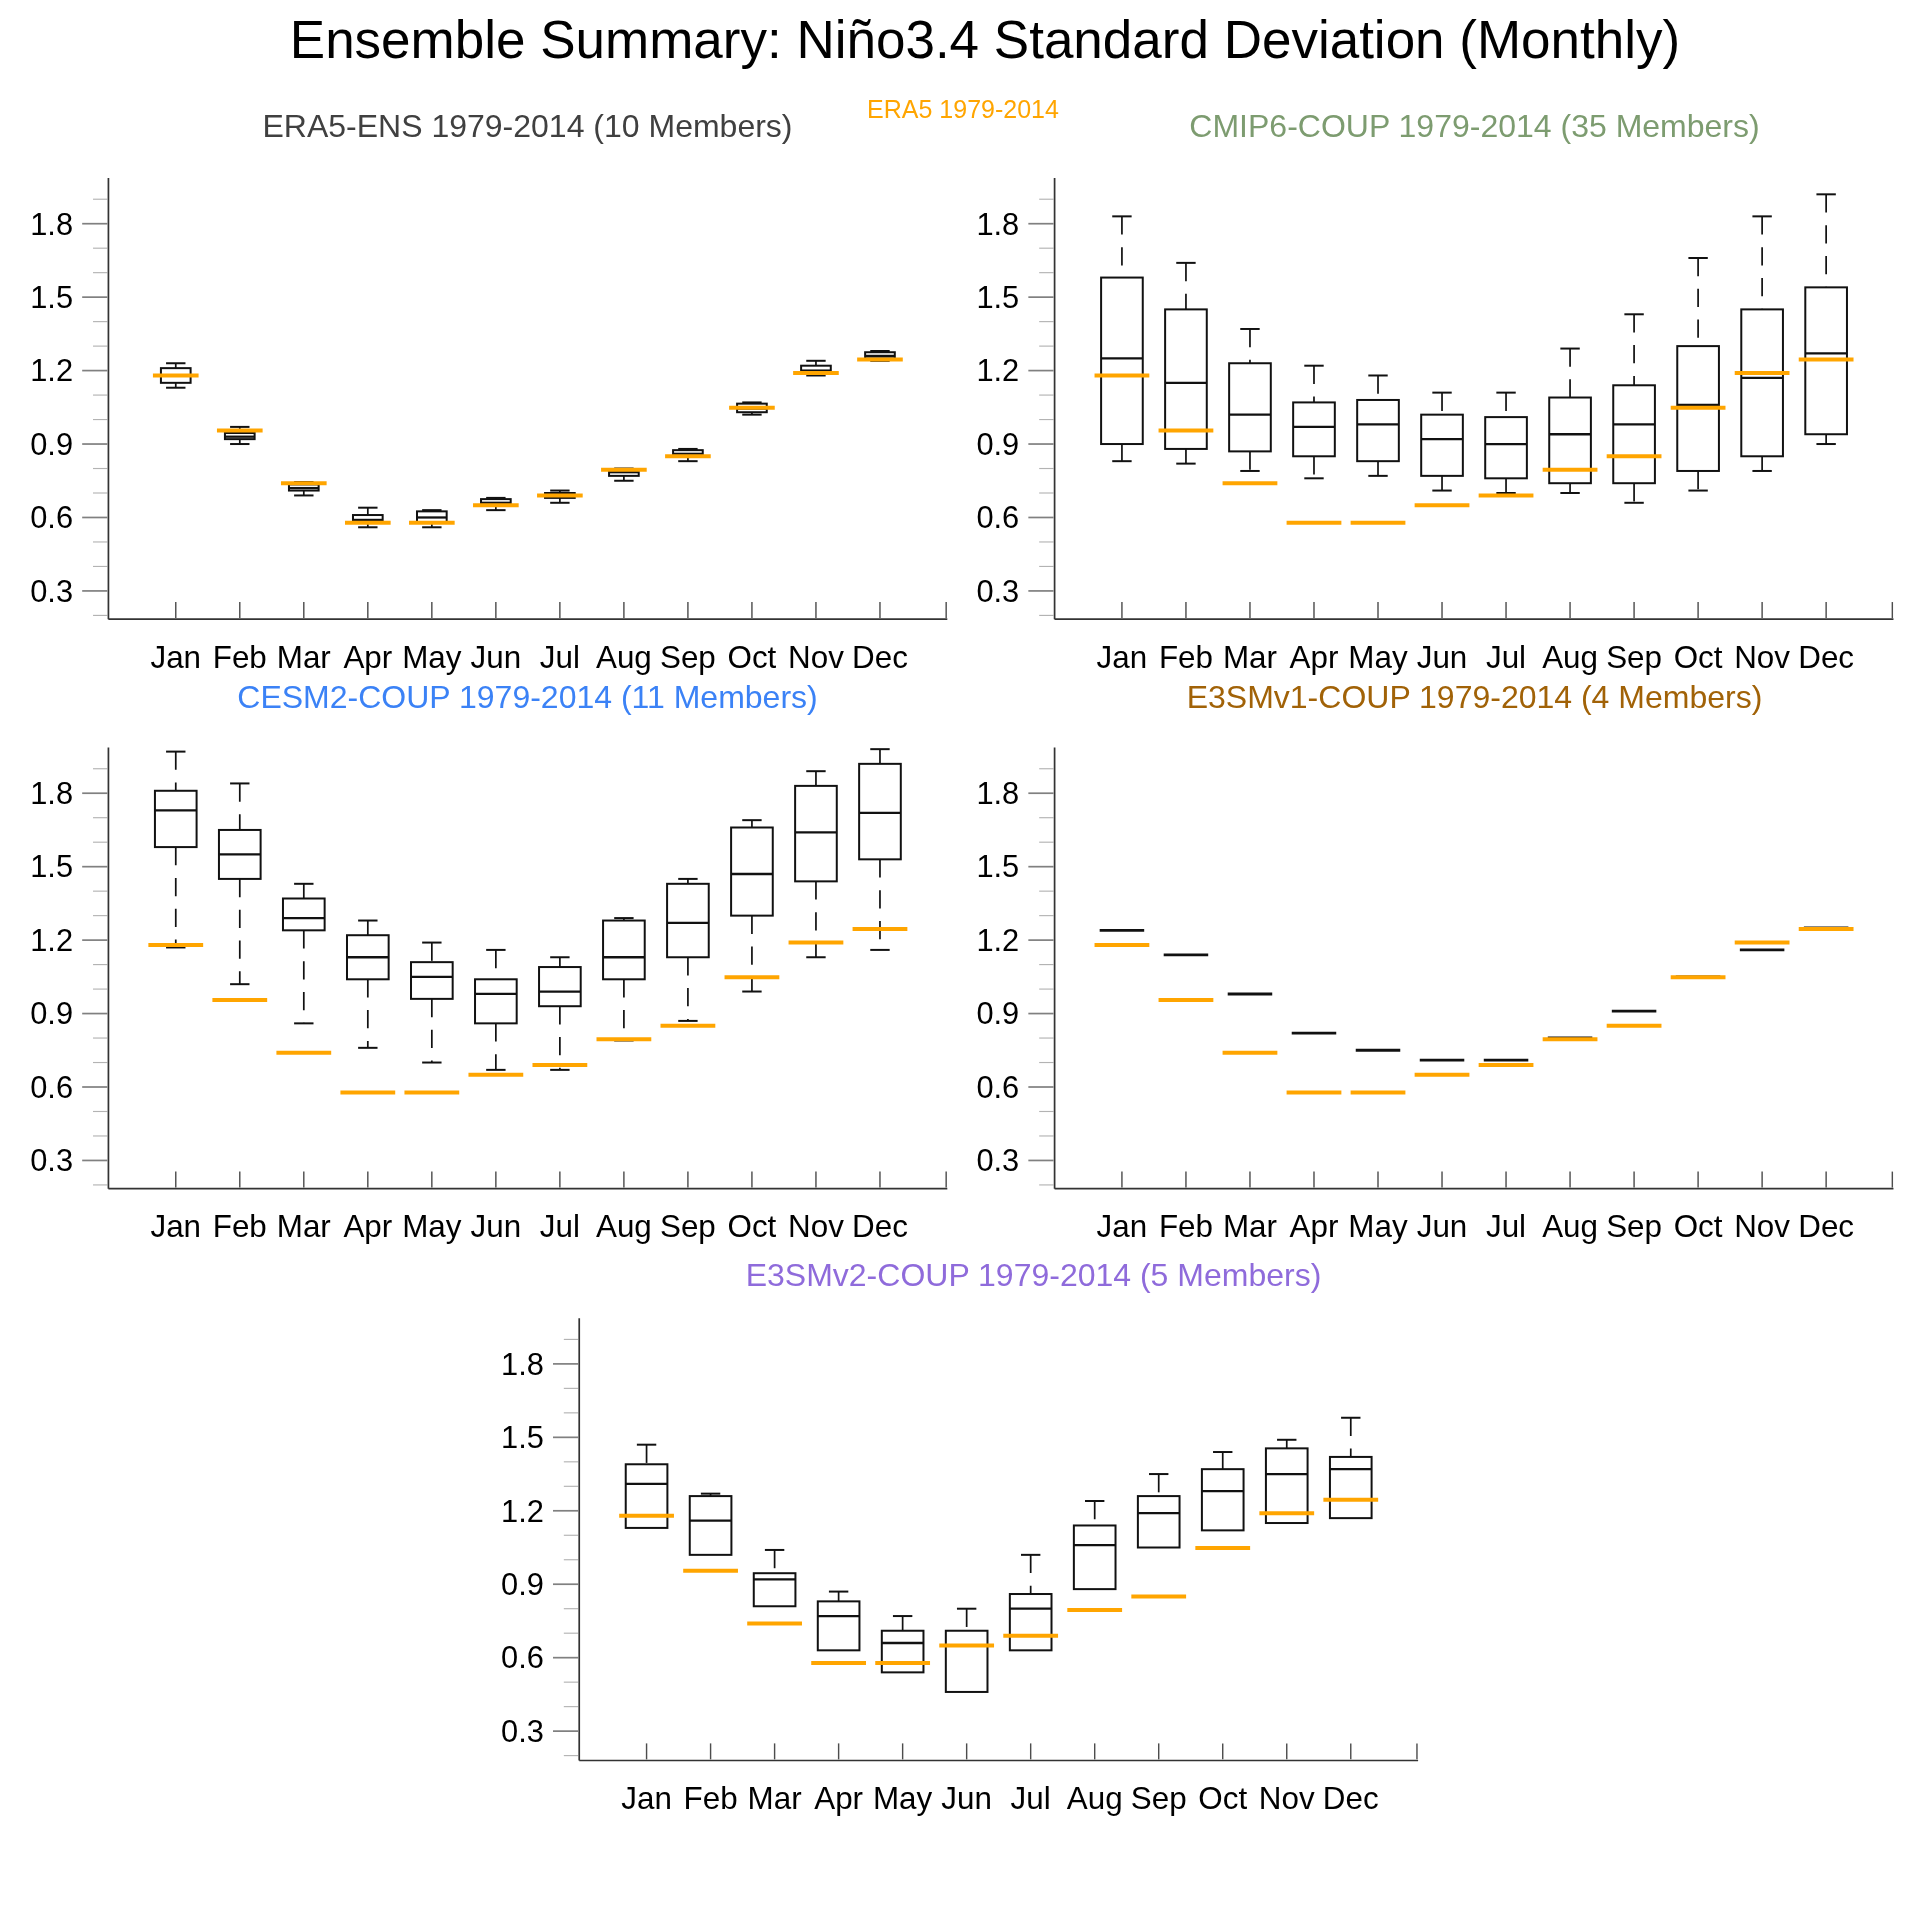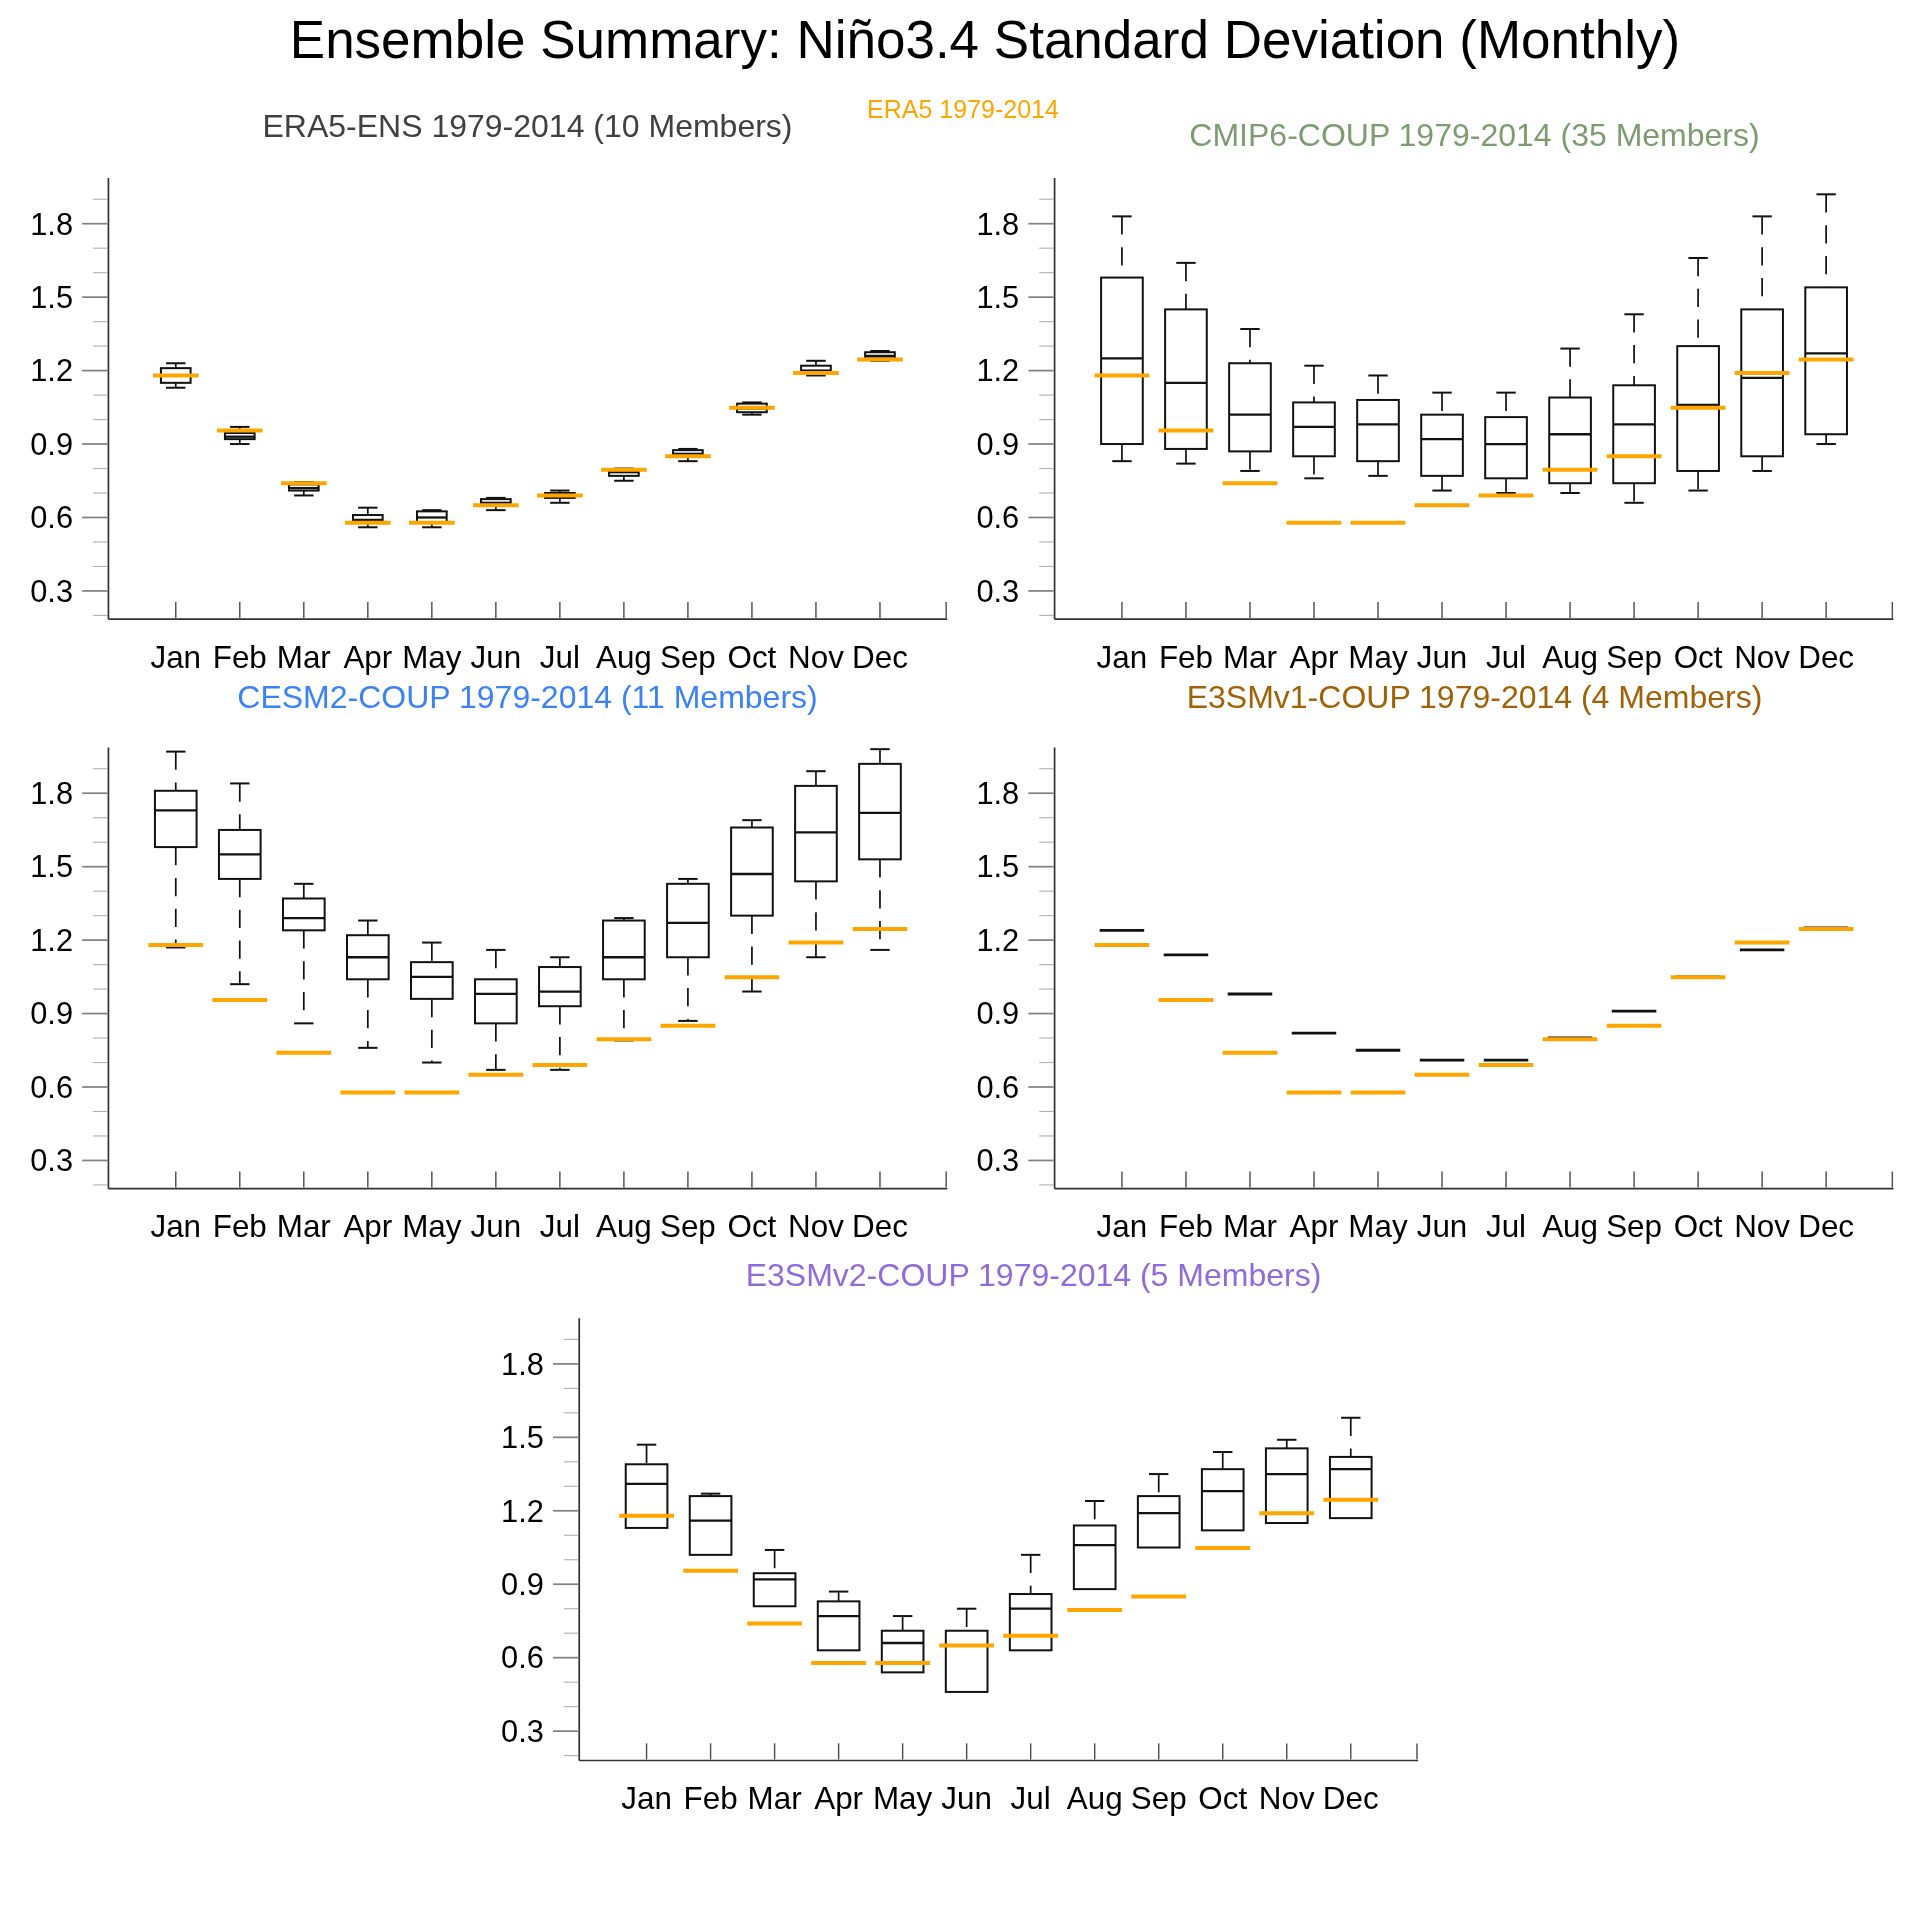--- a/index.html
+++ b/index.html
@@ -10,21 +10,21 @@
   #plots{position:absolute;left:0;top:0;}
 </style>
 </head>
 <body>
 
 <main>
   <h1 class="fig-title">Ensemble Summary: Niño3.4 Standard Deviation (Monthly)</h1>
   <div class="fig-subtitle" style="color: rgb(255, 165, 0);">ERA5 1979-2014</div>
 
   <h2 class="panel-title" style="left: 108px; width: 839px; top: 108px; color: #404040;">ERA5-ENS 1979-2014 (10 Members)</h2>
-  <h2 class="panel-title" style="left: 1055px; width: 839px; top: 108px; color: rgb(125, 156, 112); margin-top: 9px;">CMIP6-COUP 1979-2014 (35 Members)</h2>
+  <h2 class="panel-title" style="left: 1055px; width: 839px; top: 108px; color: rgb(125, 156, 112);">CMIP6-COUP 1979-2014 (35 Members)</h2>
   <h2 class="panel-title" style="left: 108px; width: 839px; top: 679px; color: #3b82f6;">CESM2-COUP 1979-2014 (11 Members)</h2>
   <h2 class="panel-title" style="left: 1055px; width: 839px; top: 679px; color: #a16207;">E3SMv1-COUP 1979-2014 (4 Members)</h2>
   <h2 class="panel-title" style="left: 614px; width: 839px; top: 1257px; color: rgb(143, 107, 219);">E3SMv2-COUP 1979-2014 (5 Members)</h2>
 
   <svg id="plots" width="1926" height="1926" viewBox="0 0 3375 3375" xmlns="http://www.w3.org/2000/svg">
       <g>
         <g>
           <line x1="163" y1="1078.4" x2="188" y2="1078.4" stroke="#b3b3b3" stroke-width="2"></line>
           <line x1="144" y1="1035.5" x2="188" y2="1035.5" stroke="#808080" stroke-width="3"></line>
           <text x="128" y="1054.5" font-size="54" text-anchor="end" fill="#000" font-family="&quot;Liberation Sans&quot;,&quot;DejaVu Sans&quot;,sans-serif">0.3</text>

